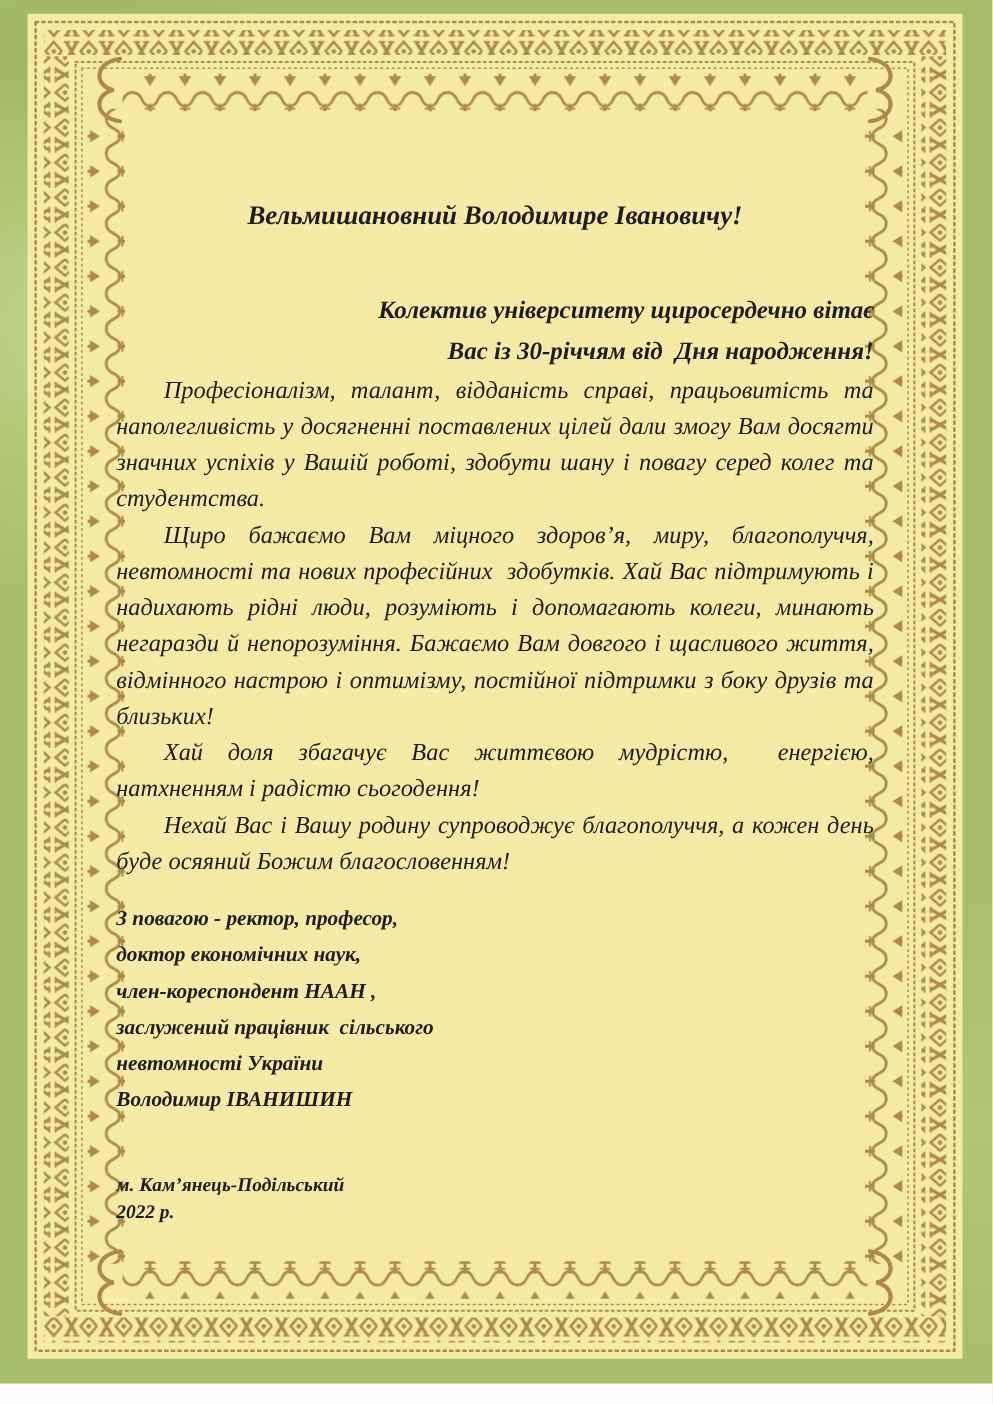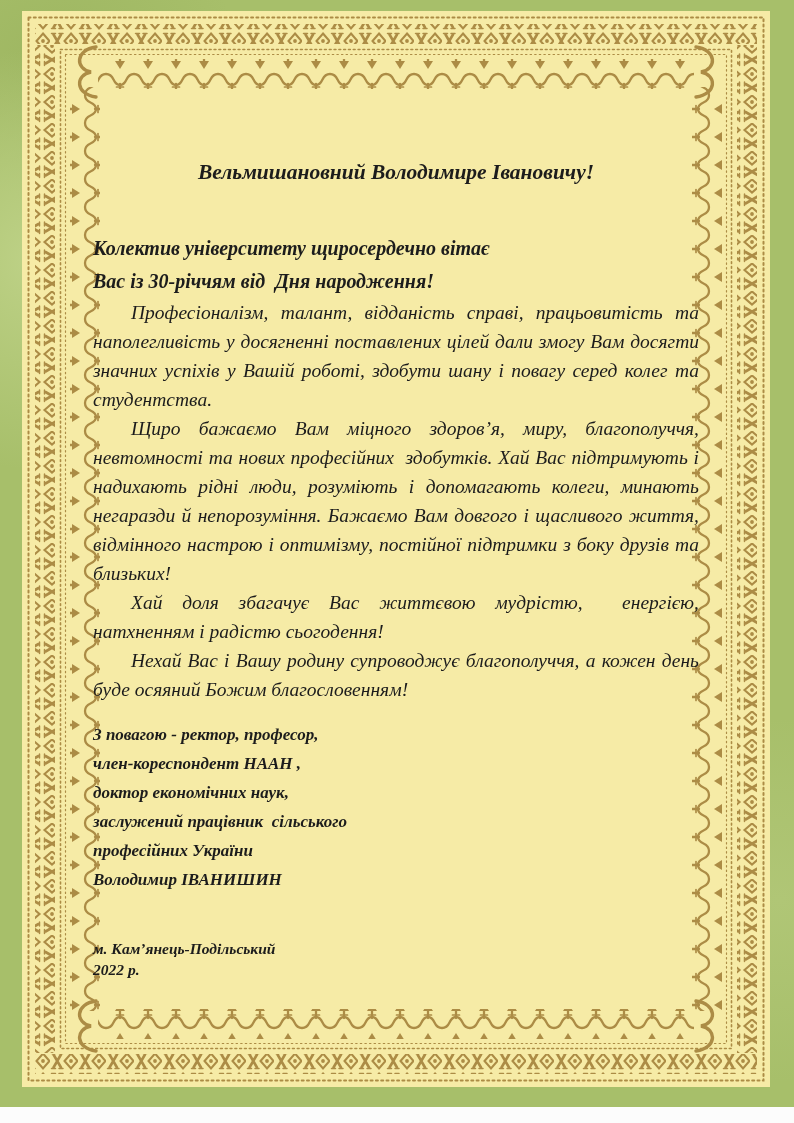--- a/index.html
+++ b/index.html
@@ -39,21 +39,21 @@
   .content{
     position:absolute;left:71px;top:0;width:606px;height:1076px;
     padding-top:146px;
     color:var(--text);
   }
   .title{
     font-size:21.5px;font-weight:bold;font-style:italic;
     text-align:center;line-height:30px;white-space:pre-wrap;
   }
   .greeting{
-    margin-top:45px;text-align:left;
+    margin-top:45px;text-align:right;
     font-size:20px;font-weight:bold;font-style:italic;line-height:33px;
   }
   .greeting div{white-space:pre-wrap;}
   .body-text{}
   .body-text p{
     font-size:19.5px;font-style:italic;line-height:29px;
     text-align:justify;text-indent:38px;white-space:pre-wrap;
   }
   .signature{
     margin-top:16px;
@@ -139,24 +139,24 @@
 
     <div class="body-text">
       <p>Професіоналізм, талант, відданість справі, працьовитість та наполегливість у досягненні поставлених цілей дали змогу Вам досягти значних успіхів у Вашій роботі, здобути шану і повагу серед колег та студентства.</p>
       <p>Щиро бажаємо Вам міцного здоров’я, миру, благополуччя, невтомності та нових професійних  здобутків. Хай Вас підтримують і надихають рідні люди, розуміють і допомагають колеги, минають негаразди й непорозуміння. Бажаємо Вам довгого і щасливого життя, відмінного настрою і оптимізму, постійної підтримки з боку друзів та близьких!</p>
       <p>Хай доля збагачує Вас життєвою мудрістю,  енергією, натхненням і радістю сьогодення!</p>
       <p>Нехай Вас і Вашу родину супроводжує благополуччя, а кожен день буде осяяний Божим благословенням!</p>
     </div>
 
     <div class="signature">
       <div>З повагою - ректор, професор,</div>
+      <div>доктор економічних наук,</div>
       <div>член-кореспондент НААН ,</div>
-      <div>доктор економічних наук,</div>
       <div>заслужений працівник  сільського</div>
-      <div>професійних України</div>
+      <div>невтомності України</div>
       <div>Володимир ІВАНИШИН</div>
     </div>
 
     <div class="footer">
       <div>м. Кам’янець-Подільський</div>
       <div>2022 р.</div>
     </div>
 
   </div>
 </div>

